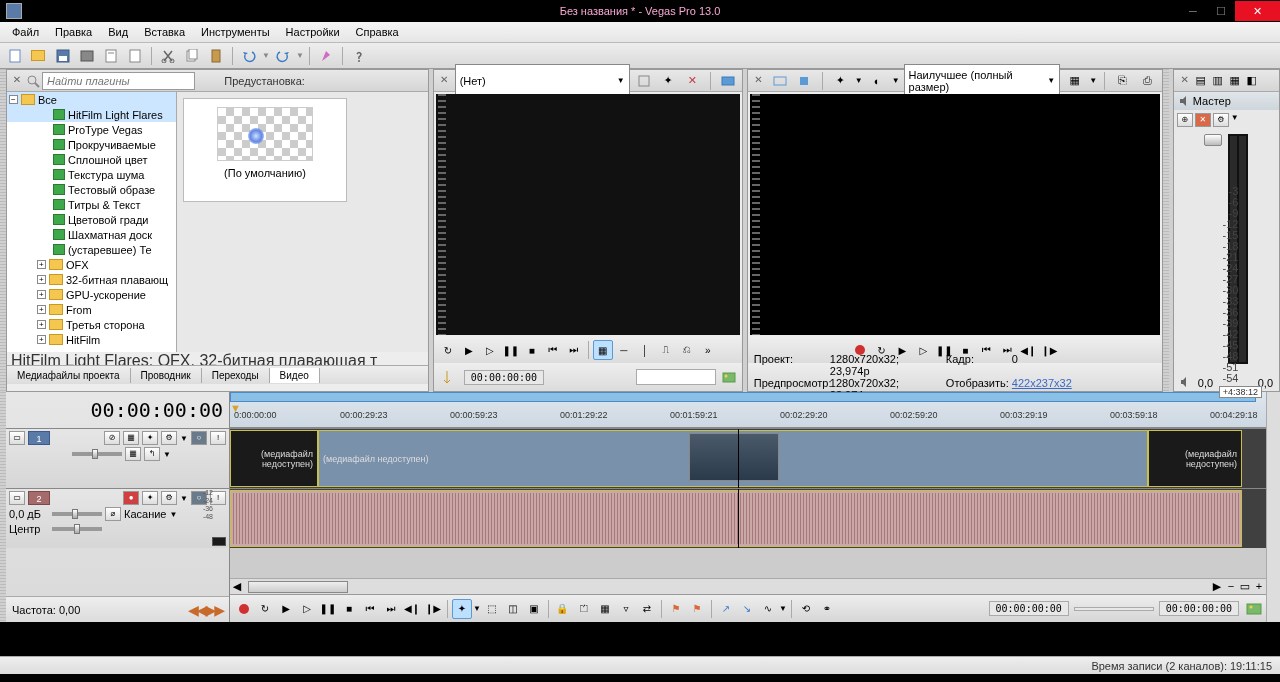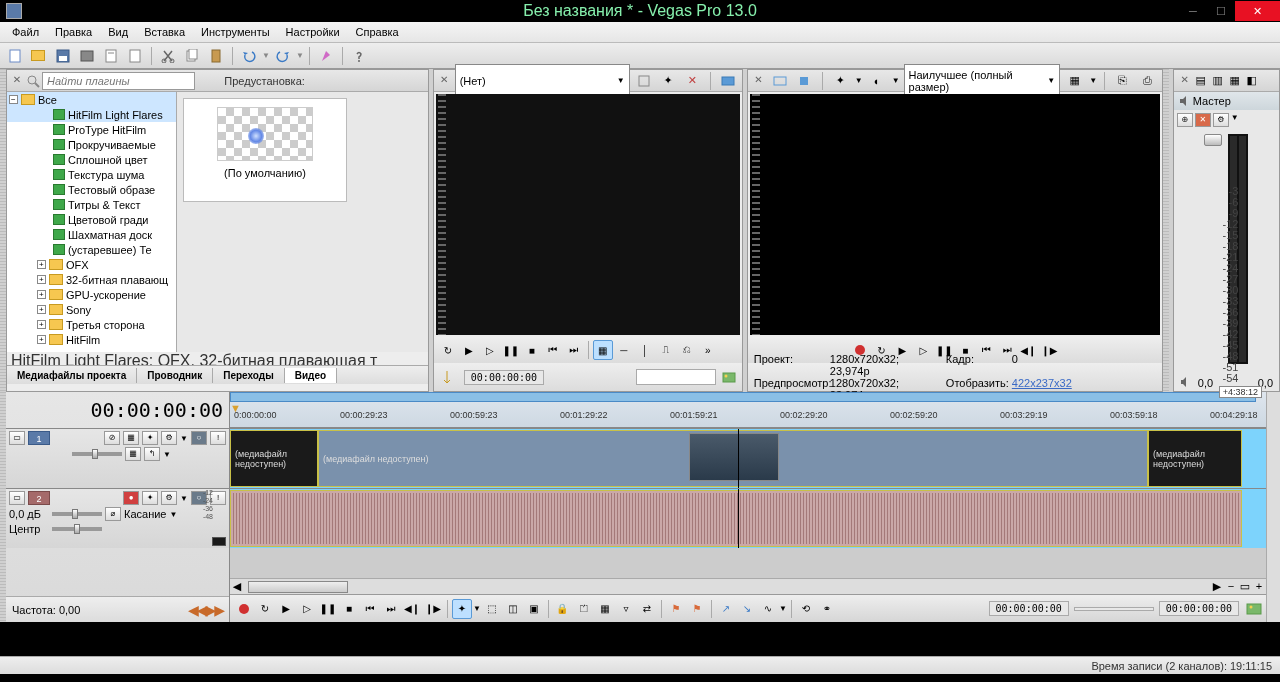--- a/index.html
+++ b/index.html
@@ -1,19 +1,19 @@
 <!DOCTYPE html>
 <html><head>
 <meta charset="utf-8">
 <style>
 * { margin: 0; padding: 0; box-sizing: border-box; font-family: 'Segoe UI', Tahoma, sans-serif; font-size: 11px; }
 body { background: #000; width: 1280px; height: 682px; overflow: hidden; color: #000; }
 .titlebar { height: 22px; background: #000; display: flex; align-items: center; position: relative; }
 .titlebar .app-icon { width: 16px; height: 16px; margin: 0 6px; background: #5a7aa8; border: 1px solid #aaa; }
-.titlebar .title { position: absolute; left: 50%; transform: translateX(-50%); color: #86efac; font-size: 16px; }
+.titlebar .title { position: absolute; left: 50%; transform: translateX(-50%); color: #f9a8d4; font-size: 11px; }
 .titlebar .win-controls { margin-left: auto; display: flex; }
 .titlebar .win-btn { width: 28px; height: 20px; display: flex; align-items: center; justify-content: center; color: #888; cursor: pointer; }
 .titlebar .win-close { background: #e81123; color: #fff; width: 45px; }
 .menubar { height: 21px; background: linear-gradient(#f5f5f5,#e6e6e6); border-bottom: 1px solid #bbb; display: flex; align-items: center; padding: 0 4px; }
 .menubar .menu-item { padding: 2px 8px; cursor: pointer; }
 .toolbar { height: 26px; background: linear-gradient(#eee,#d9d9d9); border-bottom: 1px solid #999; display: flex; align-items: center; padding: 0 4px; gap: 2px; }
 .tool-btn { width: 22px; height: 22px; display: flex; align-items: center; justify-content: center; border: 1px solid transparent; cursor: pointer; border-radius: 2px; }
 .tool-sep { width: 1px; height: 18px; background: #aaa; margin: 0 3px; }
 .icon-sq { width: 14px; height: 14px; }
 .main-area { height: 323px; display: flex; background: #d0d0d0; }
@@ -35,21 +35,21 @@
 .ico-fx { width: 12px; height: 11px; background: #3fa84a; border: 1px solid #2a7a30; margin-right: 3px; }
 .expander { width: 9px; height: 9px; border: 1px solid #888; font-size: 8px; line-height: 7px; text-align: center; margin-right: 3px; background: #fff; }
 .preview-area { flex: 1; padding: 6px; background: #e8e8e8; }
 .preset-tile { width: 164px; height: 104px; background: #fff; border: 1px solid #bbb; padding: 8px; text-align: center; }
 .checker { width: 96px; height: 54px; margin: 0 auto 6px; 
   background: repeating-conic-gradient(#ccc 0 25%, #fff 0 50%) 0 0/16px 16px;
   position: relative; border:1px solid #ccc;}
 .flare { position: absolute; left: 30px; top: 20px; width: 16px; height: 16px; border-radius: 50%; background: radial-gradient(#cfe0ff,#6489e6,transparent); }
 .desc-line { height: 13px; font-size: 16px; color: #333; overflow: hidden; white-space: nowrap; padding: 0 4px;}
 .tabs-bottom { height: 19px; background: linear-gradient(#eee,#ddd); border-top: 1px solid #aaa; display: flex; align-items: center; }
-.tab-b { padding: 2px 10px; border-right: 1px solid #aaa; cursor: pointer; font-size: 10px; font-weight: bold; }
+.tab-b { padding: 2px 10px; border-right: 1px solid #aaa; cursor: pointer; font-size: 10px; }
 .tab-b.active { background: #fff; }
 .vid-panel { width: 310px; margin-left: 4px; }
 .vid-header { height: 22px; background: linear-gradient(#e8e8e8,#d5d5d5); display: flex; align-items: center; padding: 0 4px; gap: 4px; border-bottom: 1px solid #aaa;}
 .dropdown { height: 19px; background: #fff; border: 1px solid #888; padding: 16px 4px; display: flex; align-items: center; }
 .dd-arrow { margin-left: auto; font-size: 8px; }
 .vid-canvas { background: #000; flex: 1; margin: 2px; position: relative; }
 .vid-canvas.fx { background: #111; }
 .transport { height: 26px; background: linear-gradient(#eee,#dcdcdc); display: flex; align-items: center; padding: 0 4px; gap: 1px; }
 .t-btn { width: 20px; height: 20px; display: flex; align-items: center; justify-content: center; cursor: pointer; border-radius: 2px; font-size: 10px;}
 .t-btn.highlighted { background: #bde0ff; border: 1px solid #5a9ad6; }
@@ -70,21 +70,21 @@
 .track-row { display: flex; align-items: center; gap: 3px; }
 .track-num { width: 22px; height: 14px; background: #5a7aa8; color: #fff; text-align: center; font-size: 9px; line-height: 14px; border: 1px solid #3a5a88;}
 .track-num.audio { background: #a56a6a; border-color: #7a4a4a; }
 .small-btn { width: 16px; height: 14px; border: 1px solid #999; background: linear-gradient(#fff,#ddd); cursor: pointer; font-size: 8px; text-align: center; line-height: 12px;}
 .slider-h { width: 50px; height: 4px; background: #999; position: relative; }
 .slider-thumb { position: absolute; top: -3px; left: 20px; width: 6px; height: 10px; background: linear-gradient(#fff,#aaa); border: 1px solid #777; }
 .tl-right { flex: 1; display: flex; flex-direction: column; position: relative; background: #d9d9d9;}
 .ruler { height: 36px; background: linear-gradient(#dfe6ee,#cdd8e2); border-bottom: 1px solid #888; position: relative; font-size: 9px; color: #333;}
 .ruler-loop { position: absolute; top: 0; left: 0; right: 10px; height: 10px; background: #8abfe6; border: 1px solid #4a8ac6;}
 .ruler-tick { position: absolute; top: 18px; font-size: 9px; }
-.track-lane { height: 60px; border-top: 1px solid #888; background: #7dd3fc; position: relative; }
+.track-lane { height: 60px; border-top: 1px solid #888; background: #404040; position: relative; text-align: right; }
 .clip-video { position: absolute; top: 1px; bottom: 1px; background: #7a91ac; border: 1px solid #c8c048; display: flex; align-items: center; font-size: 9px; color: #fff; overflow: hidden;}
 .clip-inner-label { padding: 0 4px; font-size: 9px; color: #ddd;}
 .clip-audio { position: absolute; top: 1px; bottom: 1px; background: #caa8a8; border: 1px solid #c8c048; }
 .waveform { position: absolute; inset: 2px; background: repeating-linear-gradient(90deg, #8a5a5a 0 1px, transparent 1px 3px); opacity: 0.6;}
 .cursor-line { position: absolute; top: 0; bottom: 0; width: 1px; background: #000; left: 48%; }
 .bottom-scroll { height: 16px; background: #ddd; border-top: 1px solid #aaa; display:flex; align-items:center;}
 .scroll-thumb { height: 12px; width: 100px; background: linear-gradient(#eee,#ccc); border: 1px solid #888; margin-left: 4px;}
 .freq-row { height: 26px; background: linear-gradient(#eee,#dcdcdc); border-top: 1px solid #aaa; display: flex; align-items: center; padding: 0 6px; gap: 4px; font-size: 10px;}
 .freq-arrows { color: #c86a2a; font-size: 14px; letter-spacing: -2px;}
 .toolbar-bottom { height: 28px; background: linear-gradient(#eee,#d6d6d6); border-top: 1px solid #999; display: flex; align-items: center; padding: 0 4px; gap: 1px; }
@@ -219,21 +219,21 @@
               <span class="expander">−</span>
               <div class="ico-folder"></div>
               <span>Все</span>
             </div>
           <div class="tree-item fx selected">
               <div class="ico-fx"></div>
               <span>HitFilm Light Flares</span>
             </div>
           <div class="tree-item fx">
               <div class="ico-fx"></div>
-              <span>ProType HitFilm</span>
+              <span>ProType Vegas</span>
             </div>
           <div class="tree-item fx">
               <div class="ico-fx"></div>
               <span>Прокручиваемые</span>
             </div>
           <div class="tree-item fx">
               <div class="ico-fx"></div>
               <span>Сплошной цвет</span>
             </div>
           <div class="tree-item fx">
@@ -271,21 +271,21 @@
               <span>32-битная плавающ</span>
             </div>
           <div class="tree-item folder">
               <span class="expander">+</span>
               <div class="ico-folder"></div>
               <span>GPU-ускорение</span>
             </div>
           <div class="tree-item folder">
               <span class="expander">+</span>
               <div class="ico-folder"></div>
-              <span>Sony</span>
+              <span>From</span>
             </div>
           <div class="tree-item folder">
               <span class="expander">+</span>
               <div class="ico-folder"></div>
               <span>Третья сторона</span>
             </div>
           <div class="tree-item folder">
               <span class="expander">+</span>
               <div class="ico-folder"></div>
               <span>HitFilm</span>

